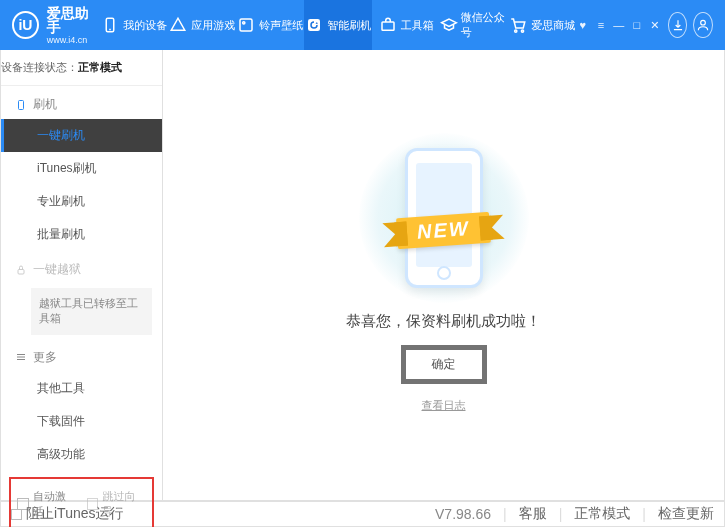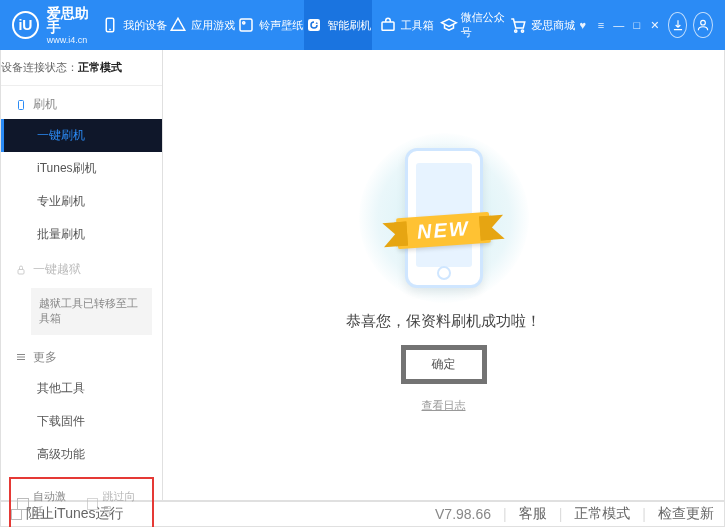--- a/index.html
+++ b/index.html
@@ -22,21 +22,21 @@
 .circle-btn { width: 26px; height: 26px; border: 1px solid rgba(255,255,255,0.7); border-radius: 50%; display: flex; align-items: center; justify-content: center; cursor: pointer; margin-left: 6px; }
 
 .body-wrap { display: flex; height: calc(100% - 50px - 26px); border: 1px solid #e0e0e0; border-top: none; }
 
 .sidebar { width: 162px; border-right: 1px solid #e0e0e0; display: flex; flex-direction: column; font-size: 12px; color: #555; }
 .status-row { padding: 10px 0; border-bottom: 1px solid #eee; font-size: 11px; color: #666; }
 .status-val { color: #222; font-weight: bold; }
 
 .sb-group { padding: 10px 10px 6px 14px; color: #888; display: flex; align-items: center; gap: 6px; font-size: 12px; }
 .sb-item { padding: 8px 10px 8px 36px; cursor: pointer; font-size: 12px; }
-.sb-item.active { background: #0f172a; color: #2b8bf5; border-left: 3px solid #2b8bf5; padding-left: 33px; }
+.sb-item.active { background: #404040; color: #2b8bf5; border-left: 3px solid #2b8bf5; padding-left: 33px; }
 .sb-note { margin: 4px 10px 4px 30px; background: #f4f4f4; padding: 8px; font-size: 11px; color: #888; line-height: 1.4; }
 
 .sb-spacer { flex: 1; }
 .checkbox-row { margin: 6px 8px 8px 8px; padding: 10px 6px; border: 2px solid #e53935; display: flex; gap: 10px; font-size: 11px; color: #888; align-items: center; }
 .cb { width: 12px; height: 12px; border: 1px solid #bbb; display: inline-block; }
 .cb-label { display: flex; align-items: center; gap: 4px; }
 
 .main { flex: 1; display: flex; flex-direction: column; align-items: center; justify-content: center; gap: 14px; position: relative; }
 .illustration { width: 180px; height: 160px; position: relative; display: flex; align-items: center; justify-content: center; }
 .halo { position: absolute; width: 170px; height: 170px; border-radius: 50%; background: radial-gradient(circle, #d4f0f5 0%, #eaf7fa 55%, #fff 72%); }

